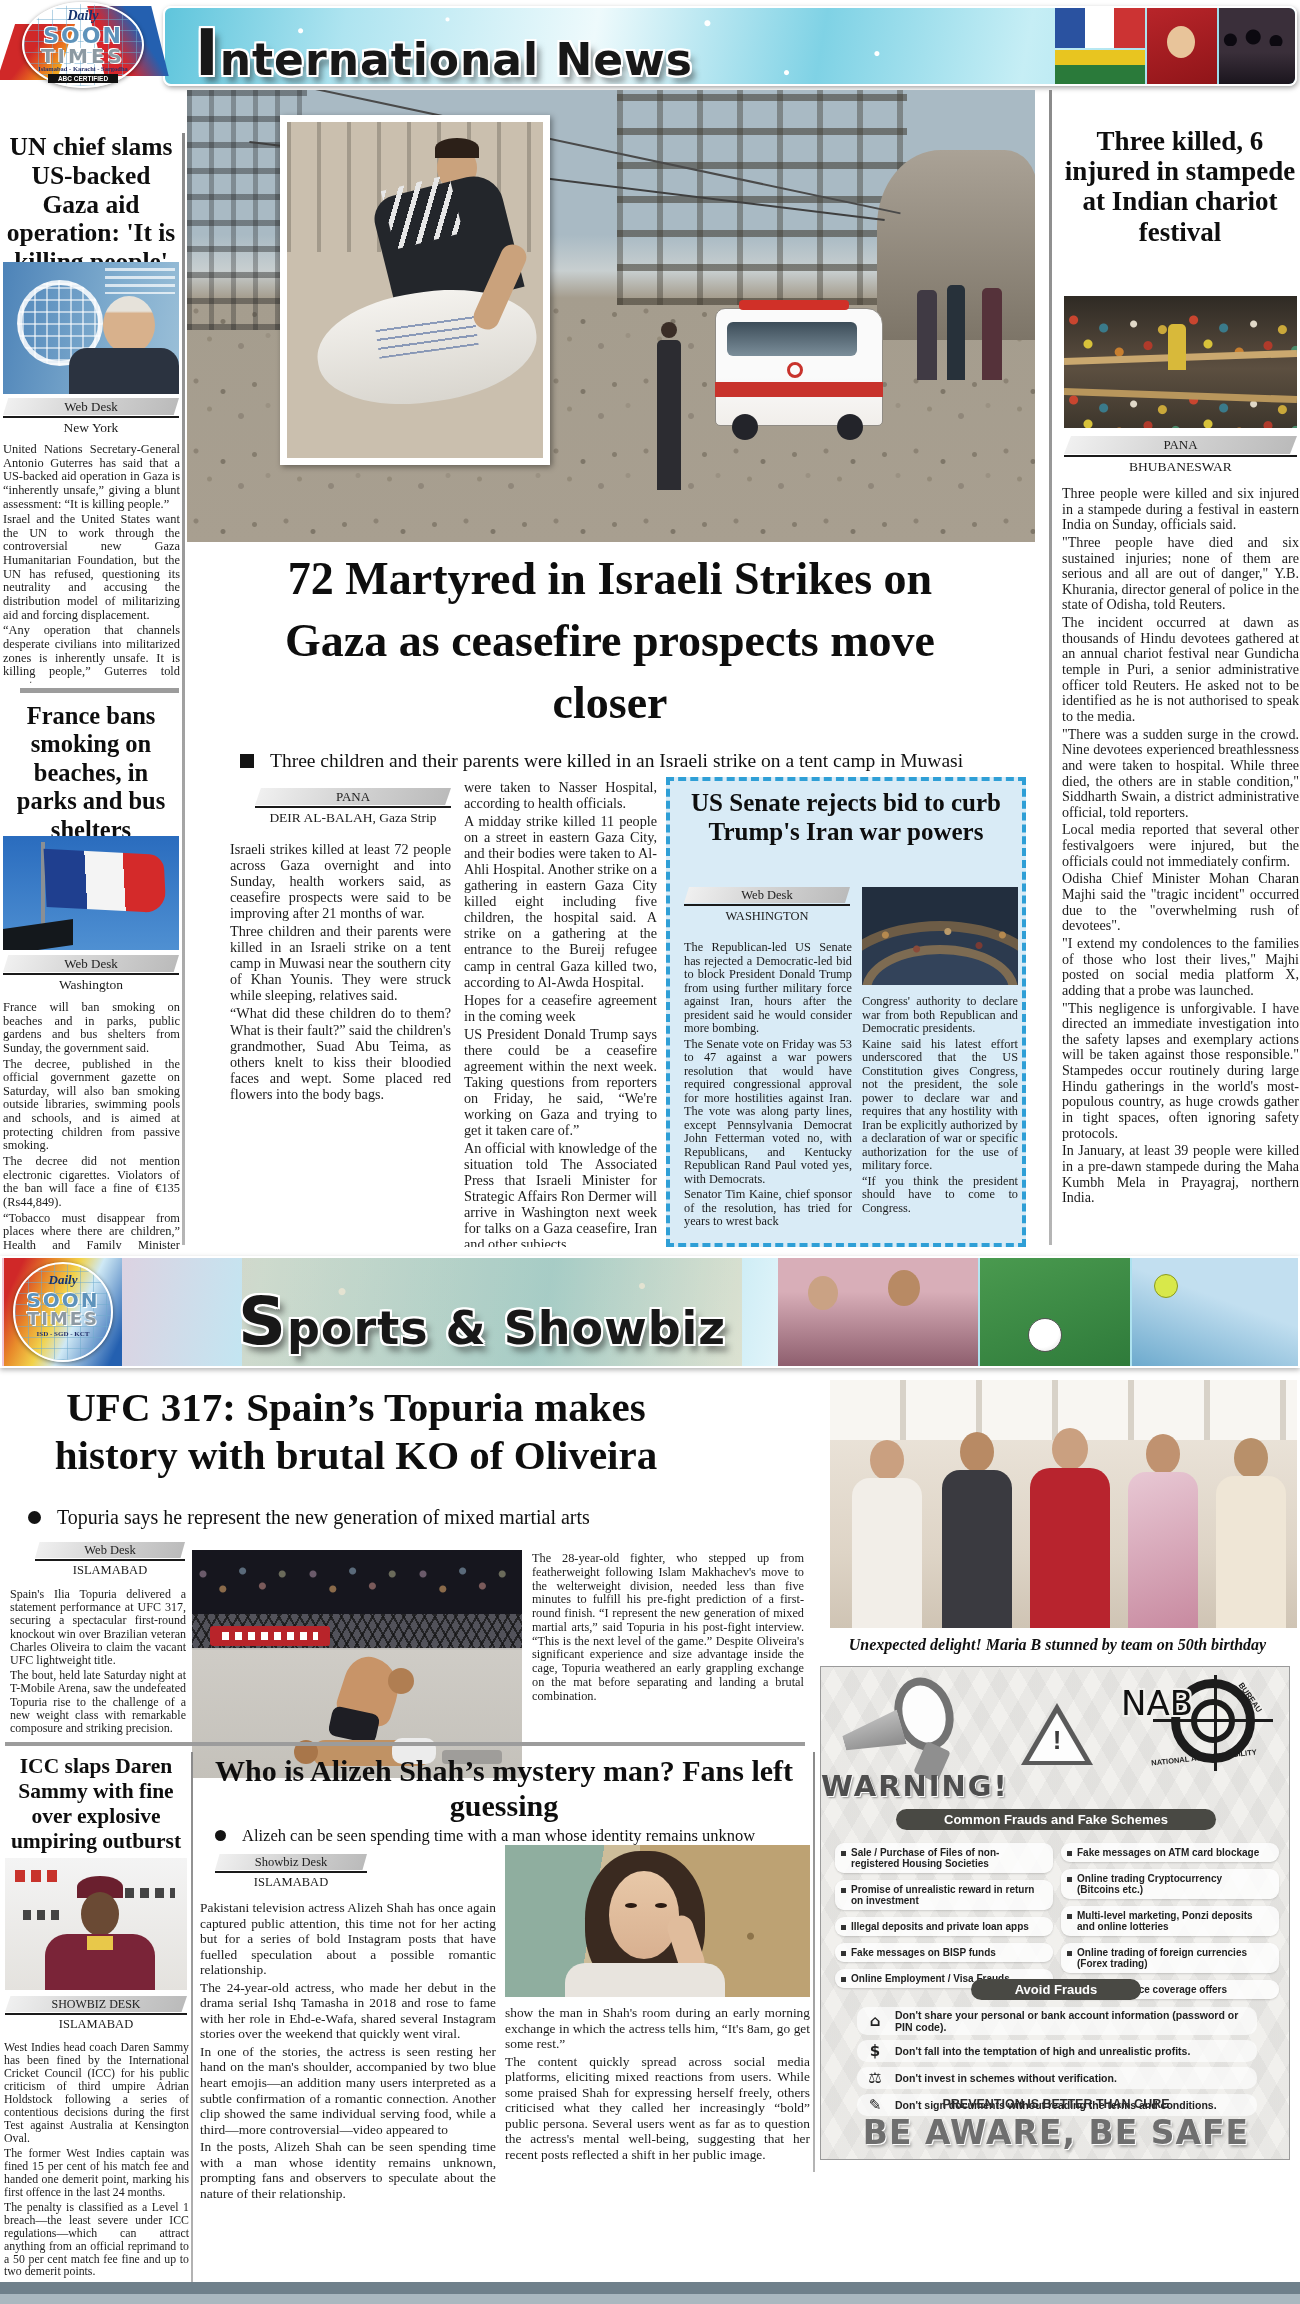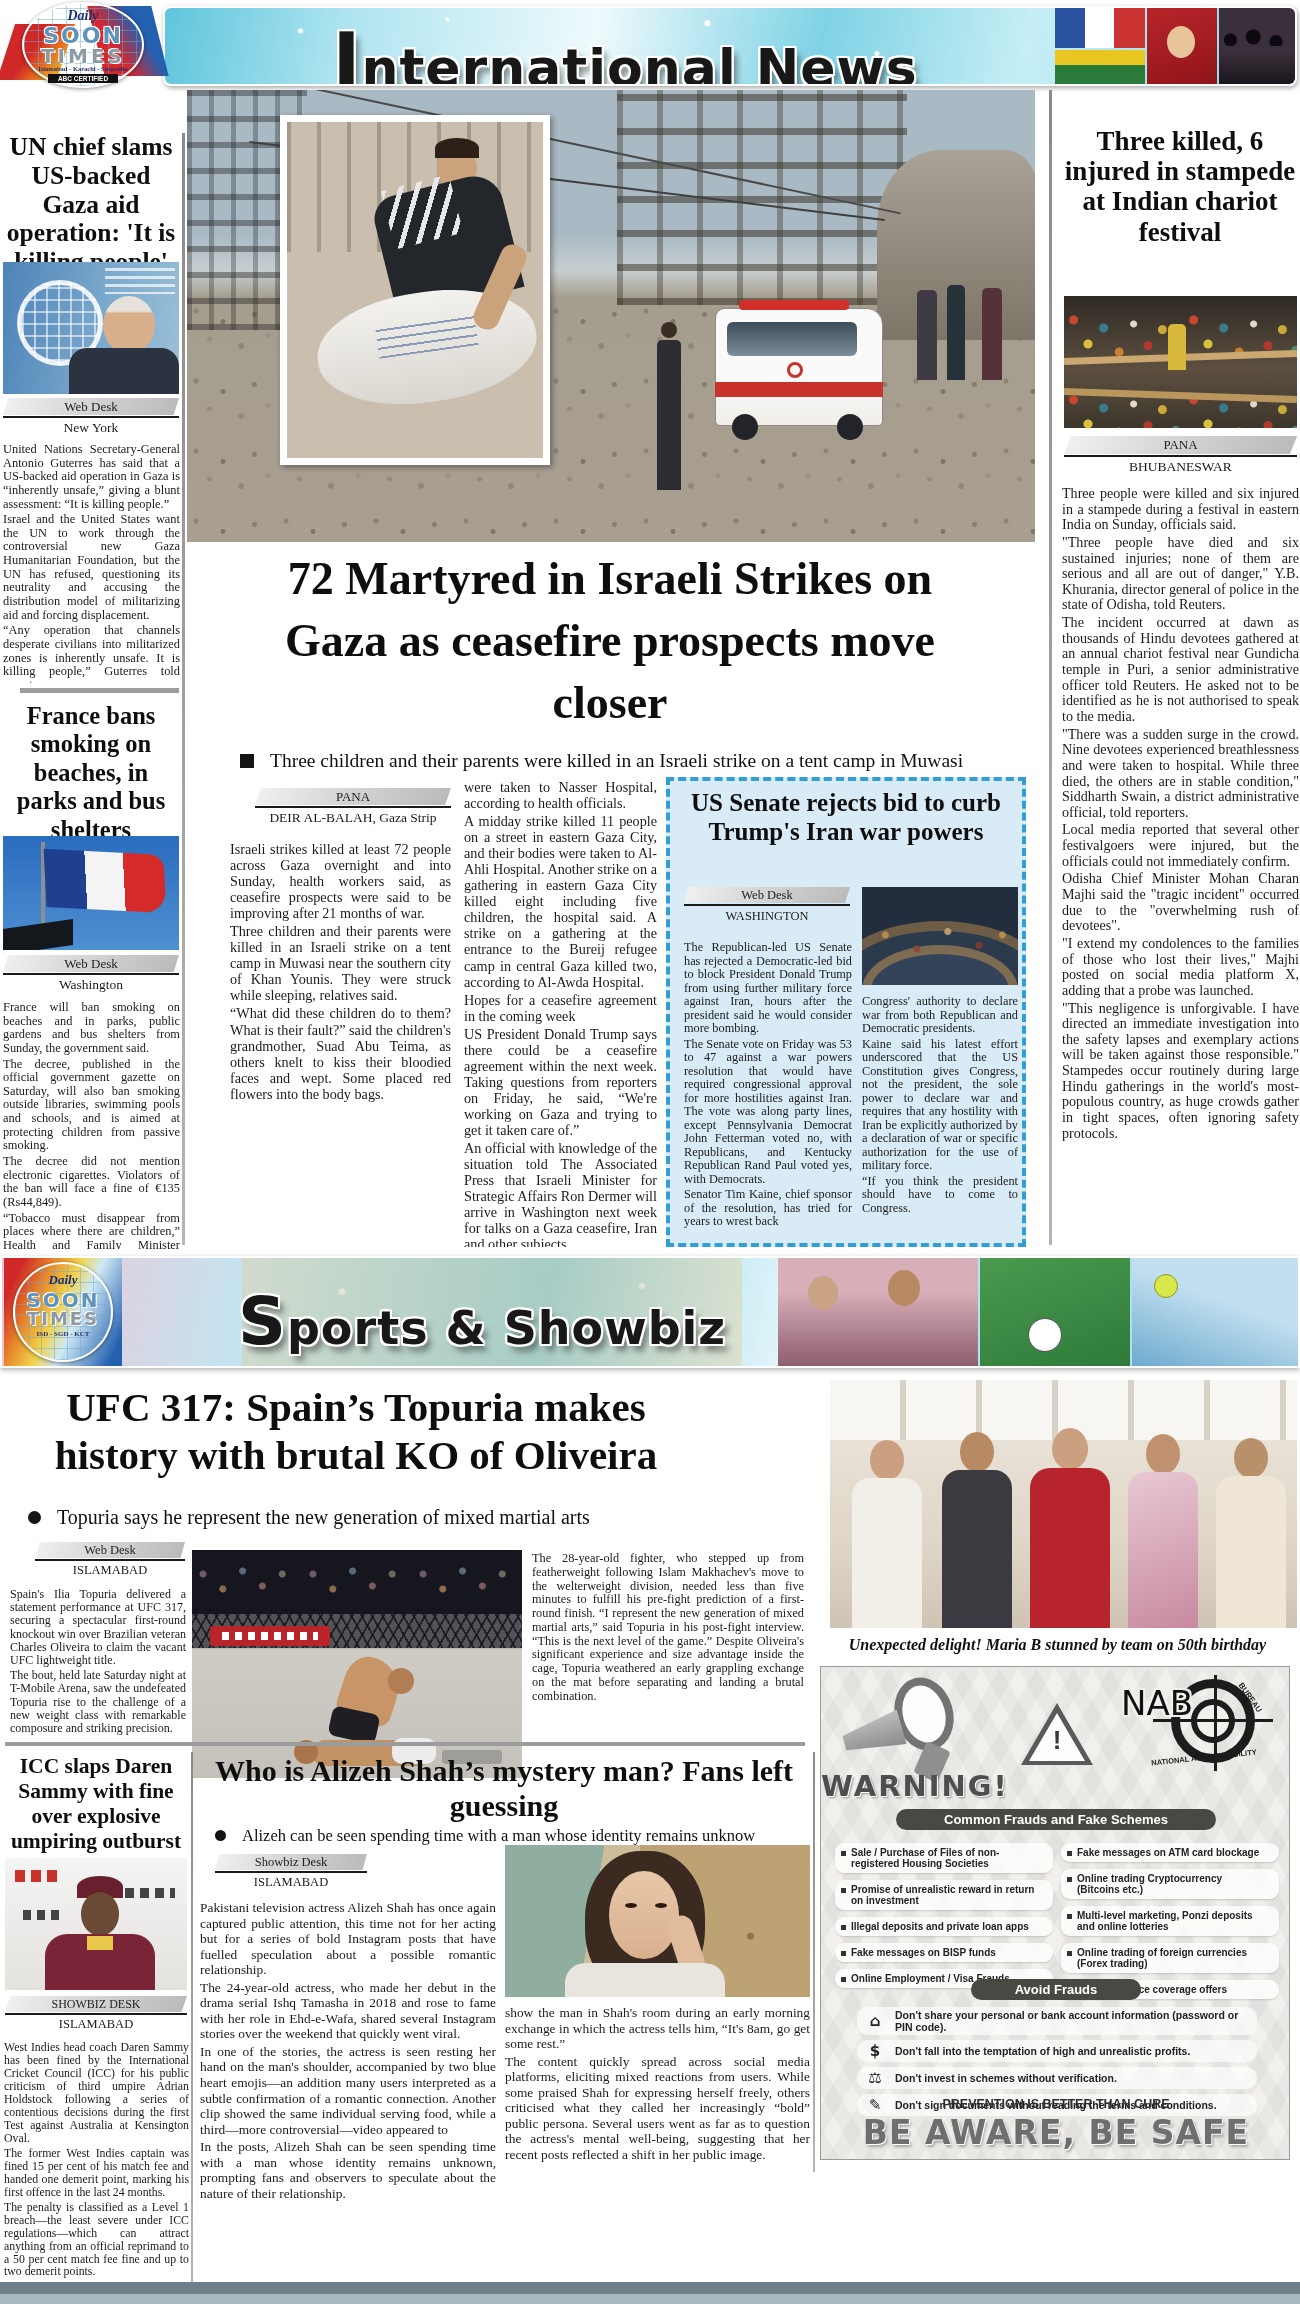--- a/index.html
+++ b/index.html
@@ -26,21 +26,21 @@
   .advice{display:flex;align-items:center;gap:10px;background:rgba(255,255,255,.65);border-radius:10px;margin-bottom:5px;padding:2px 8px;font-family:"Liberation Sans",sans-serif;font-size:10.5px;color:#222;font-weight:bold}
   .aicon{font-family:"DejaVu Sans",sans-serif;font-size:15px;color:#222;width:20px;text-align:center;flex:0 0 20px}
   .fig{position:absolute;background:#2c2c31;border-radius:5px 5px 0 0}
   .head{position:absolute;border-radius:50%}
 </style>
 </head>
 <body>
 
 <div class="abs" style="left:163px;top:6px;width:1134px;height:80px;border-radius:8px;border:2px solid #fff;box-shadow:1px 2px 5px rgba(0,0,0,.35);overflow:hidden;background:linear-gradient(100deg,#5fc5dc 0%,#aee4f0 16%,#eefafc 38%,#7fd2e5 58%,#c6eef5 76%,#8ad6e8 100%)">
   <div class="s" style="inset:0;background-image:radial-gradient(circle at 12% 30%,#fff 2px,transparent 3px),radial-gradient(circle at 30% 70%,#fff 2px,transparent 3px),radial-gradient(circle at 48% 20%,#fff 2.5px,transparent 3.5px),radial-gradient(circle at 63% 60%,#fff 2px,transparent 3px),radial-gradient(circle at 25% 15%,#fff 1.5px,transparent 2.5px),radial-gradient(circle at 55% 85%,#fff 2px,transparent 3px)"></div>
-  <div class="s bubble" style="left:30px;top:8px;width:860px;text-align:center;font-size:52px">International News</div>
+  <div class="s bubble" style="left:30px;top:8px;width:860px;font-size:44px">International News</div>
 
   <div class="s" style="right:0;top:0;width:240px;height:80px">
     <div class="s" style="left:0;top:0;width:90px;height:40px;background:linear-gradient(90deg,#2a52a0 33%,#fff 33% 66%,#c33 66%)"></div>
     <div class="s" style="left:0;top:42px;width:90px;height:38px;background:linear-gradient(180deg,#e8c520 40%,#2a7a3a 40%)"></div>
     <div class="s" style="left:92px;top:0;width:70px;height:80px;background:linear-gradient(160deg,#b8252a,#8e1418)"></div>
     <div class="head" style="left:112px;top:18px;width:28px;height:32px;background:#e8c49a"></div>
     <div class="s" style="left:164px;top:0;width:76px;height:80px;background:linear-gradient(180deg,#3a2f3a 55%,#17121a);"></div>
     <div class="s" style="left:164px;top:8px;width:76px;height:30px;background-image:radial-gradient(circle at 15% 80%,#0c0910 6px,transparent 7px),radial-gradient(circle at 45% 70%,#0c0910 7px,transparent 8px),radial-gradient(circle at 75% 85%,#0c0910 6px,transparent 7px)"></div>
   </div>
 </div>
@@ -188,20 +188,21 @@
 <div class="dl" style="left:1064px;top:459px;width:233px;font-size:13.5px">BHUBANESWAR</div>
 <div class="abs jt" style="left:1062px;top:486px;width:237px;height:760px;font-size:14.1px;line-height:1.11;overflow:hidden">
   <p>Three people were killed and six injured in a stampede during a festival in eastern India on Sunday, officials said.</p>
   <p>"Three people have died and six sustained injuries; none of them are serious and all are out of danger," Y.B. Khurania, director general of police in the state of Odisha, told Reuters.</p>
   <p>The incident occurred at dawn as thousands of Hindu devotees gathered at an annual chariot festival near Gundicha temple in Puri, a senior administrative officer told Reuters. He asked not to be identified as he is not authorised to speak to the media.</p>
   <p>"There was a sudden surge in the crowd. Nine devotees experienced breathlessness and were taken to hospital. While three died, the others are in stable condition," Siddharth Swain, a district administrative official, told reporters.</p>
   <p>Local media reported that several other festivalgoers were injured, but the officials could not immediately confirm.</p>
   <p>Odisha Chief Minister Mohan Charan Majhi said the "tragic incident" occurred due to the "overwhelming rush of devotees".</p>
   <p>"I extend my condolences to the families of those who lost their lives," Majhi posted on social media platform X, adding that a probe was launched.</p>
   <p>"This negligence is unforgivable. I have directed an immediate investigation into the safety lapses and exemplary actions will be taken against those responsible." Stampedes occur routinely during large Hindu gatherings in the world's most-populous country, as huge crowds gather in tight spaces, often ignoring safety protocols.</p>
+  <p>In January, at least 39 people were killed in a pre-dawn stampede during the Maha Kumbh Mela in Prayagraj, northern India.</p>
 </div>
 
 <div class="abs" style="left:0;top:1256px;width:1300px;height:112px;border:2px solid #fff;box-shadow:0 2px 5px rgba(0,0,0,.3);overflow:hidden;background:linear-gradient(100deg,#f2c2d4 0%,#c2e6f2 20%,#8fd4e8 42%,#e8f7fb 62%,#9edcec 80%,#c9eef6 100%)">
   <div class="s" style="left:240px;top:0;width:500px;height:112px;background-image:linear-gradient(45deg,rgba(240,180,90,.35) 0 100%),radial-gradient(circle at 20% 30%,#fff 3px,transparent 4px),radial-gradient(circle at 60% 70%,#fff 3px,transparent 4px),radial-gradient(circle at 80% 25%,#fff 2.5px,transparent 3.5px);opacity:.7"></div>
   <div class="s bubble" style="left:160px;top:24px;width:640px;text-align:center;font-size:46px">Sports &amp; Showbiz</div>
   <div class="s" style="right:0;top:0;width:520px;height:112px">
     <div class="s" style="left:0;top:0;width:200px;height:112px;background:linear-gradient(180deg,#d8aeb8 30%,#8a5a6a)"></div>
     <div class="head" style="left:30px;top:18px;width:30px;height:34px;background:#caa284"></div>
     <div class="head" style="left:110px;top:12px;width:32px;height:36px;background:#b88a64"></div>
     <div class="s" style="left:202px;top:0;width:150px;height:112px;background:linear-gradient(160deg,#4a9a4f,#2e7a3a)"></div>

